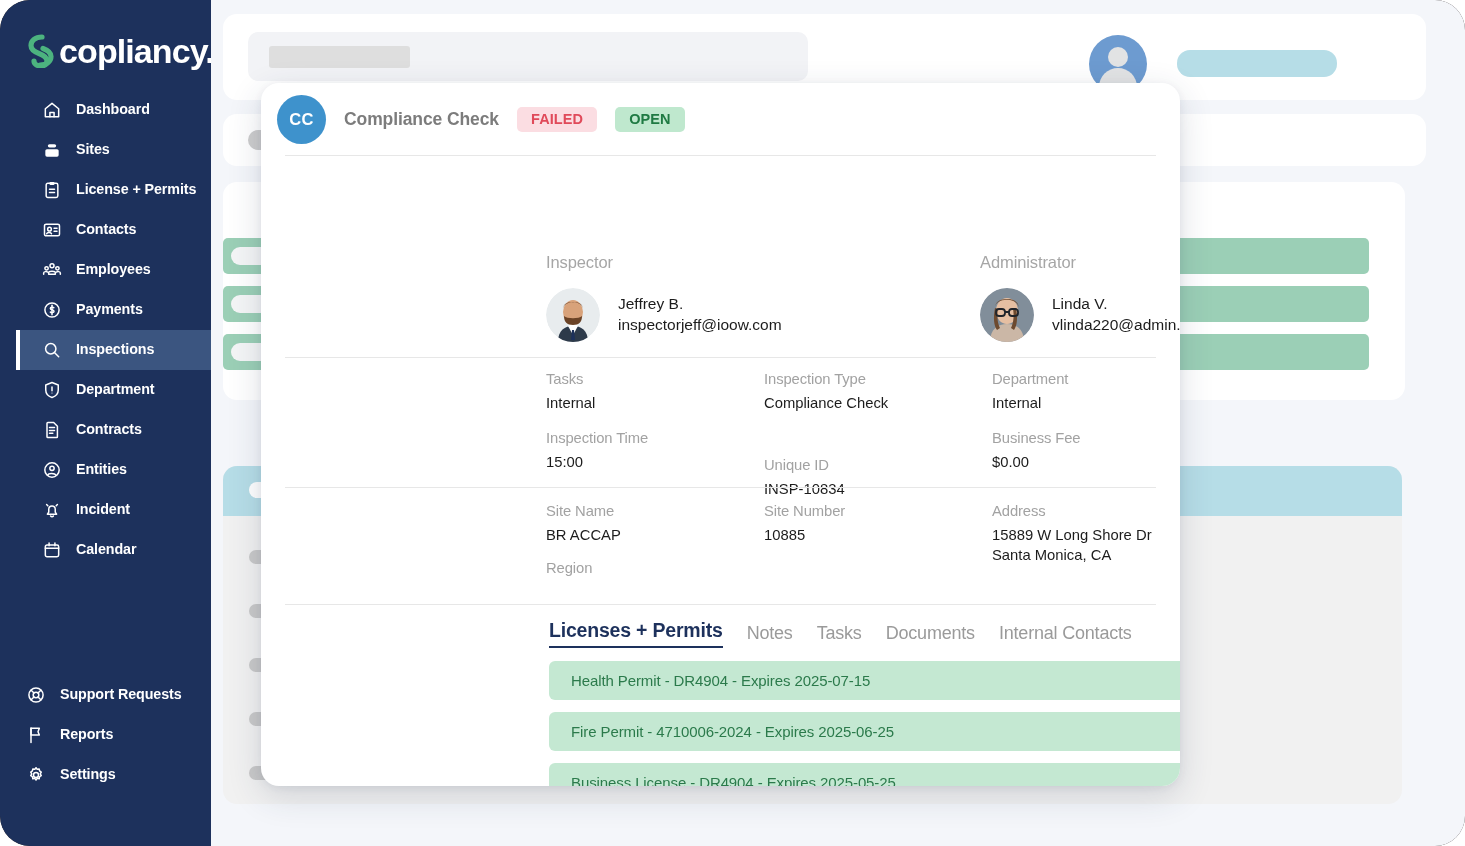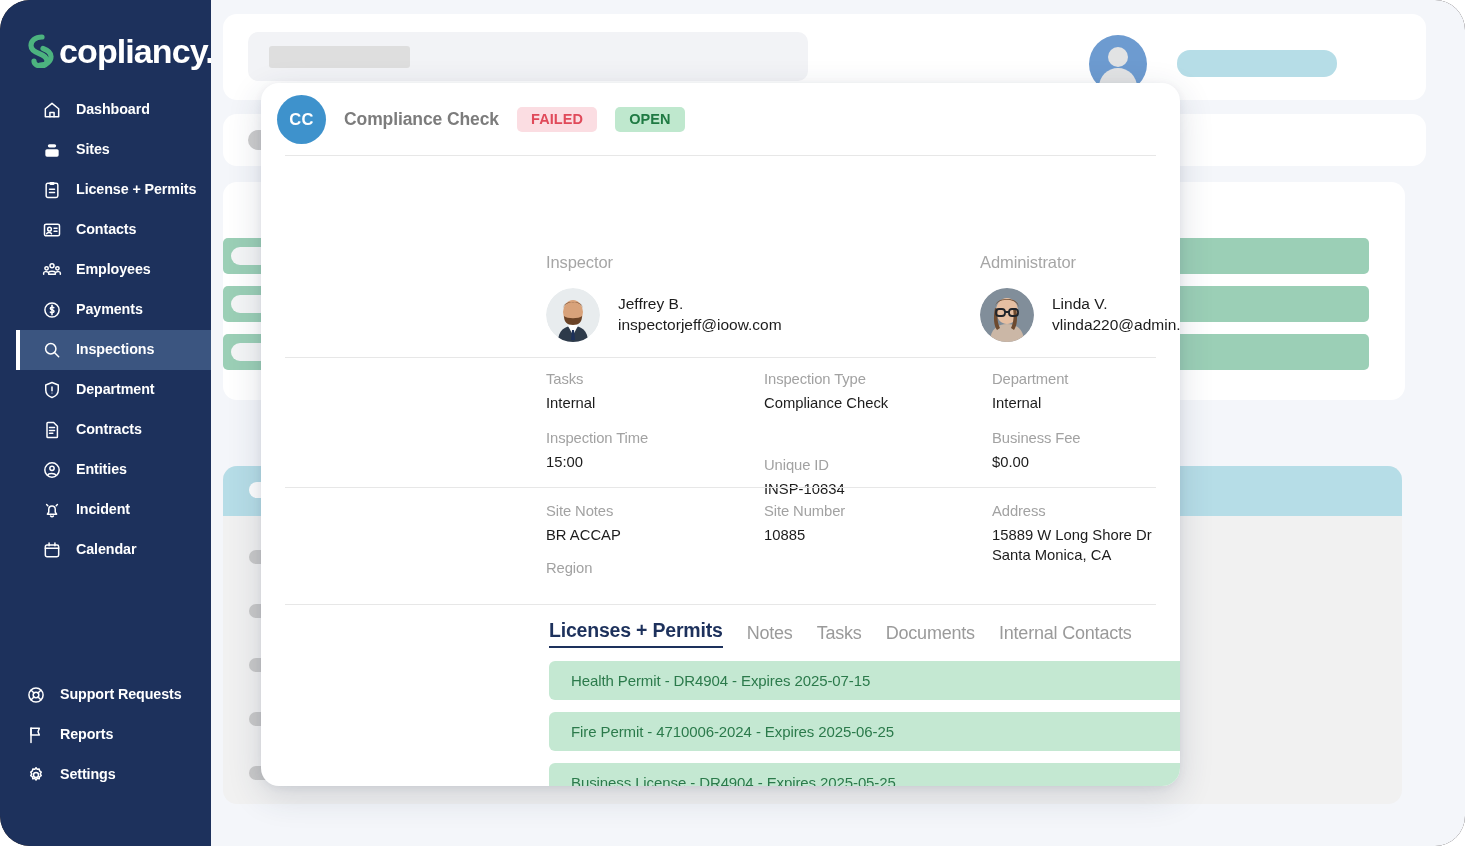--- a/index.html
+++ b/index.html
@@ -549,21 +549,21 @@
         <div class="field" style="left:731px;top:347px;">
           <div class="field-label">Business Fee</div>
           <div class="field-value">$0.00</div>
         </div>
       </div>
 
     <div class="hr" style="top:404px;"></div>
 
     <div id="site-grid">
         <div class="field" style="left:285px;top:420px;">
-          <div class="field-label">Site Notes</div>
+          <div class="field-label">Site Name</div>
           <div class="field-value">BR ACCAP</div>
         </div>
         <div class="field" style="left:503px;top:420px;">
           <div class="field-label">Site Number</div>
           <div class="field-value">10885</div>
         </div>
         <div class="field" style="left:731px;top:420px;">
           <div class="field-label">Address</div>
           <div class="field-value">15889 W Long Shore Dr
 Santa Monica, CA</div>

